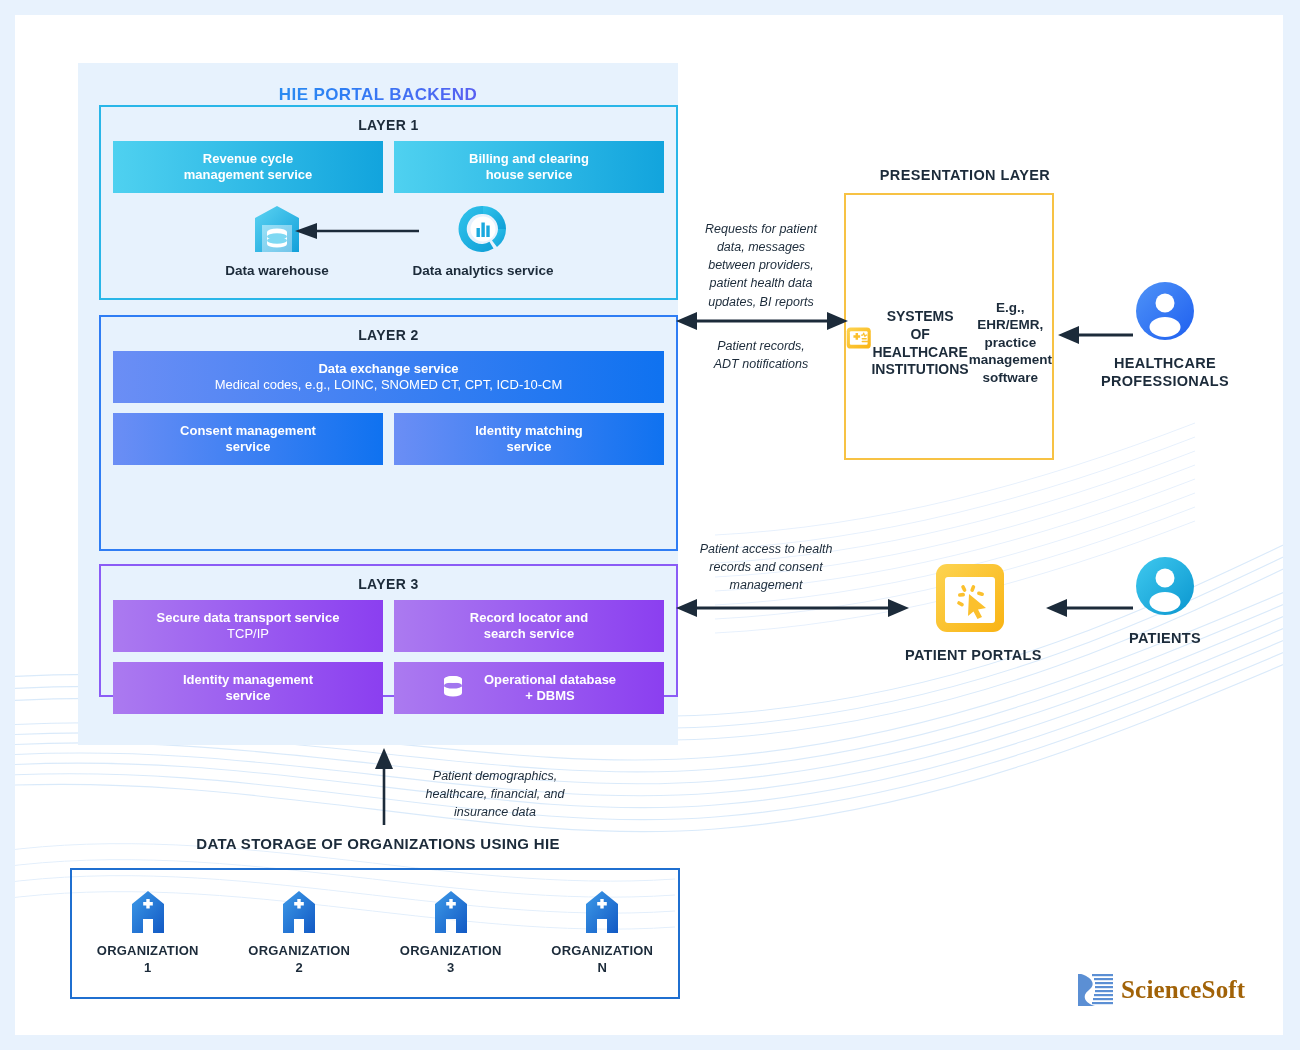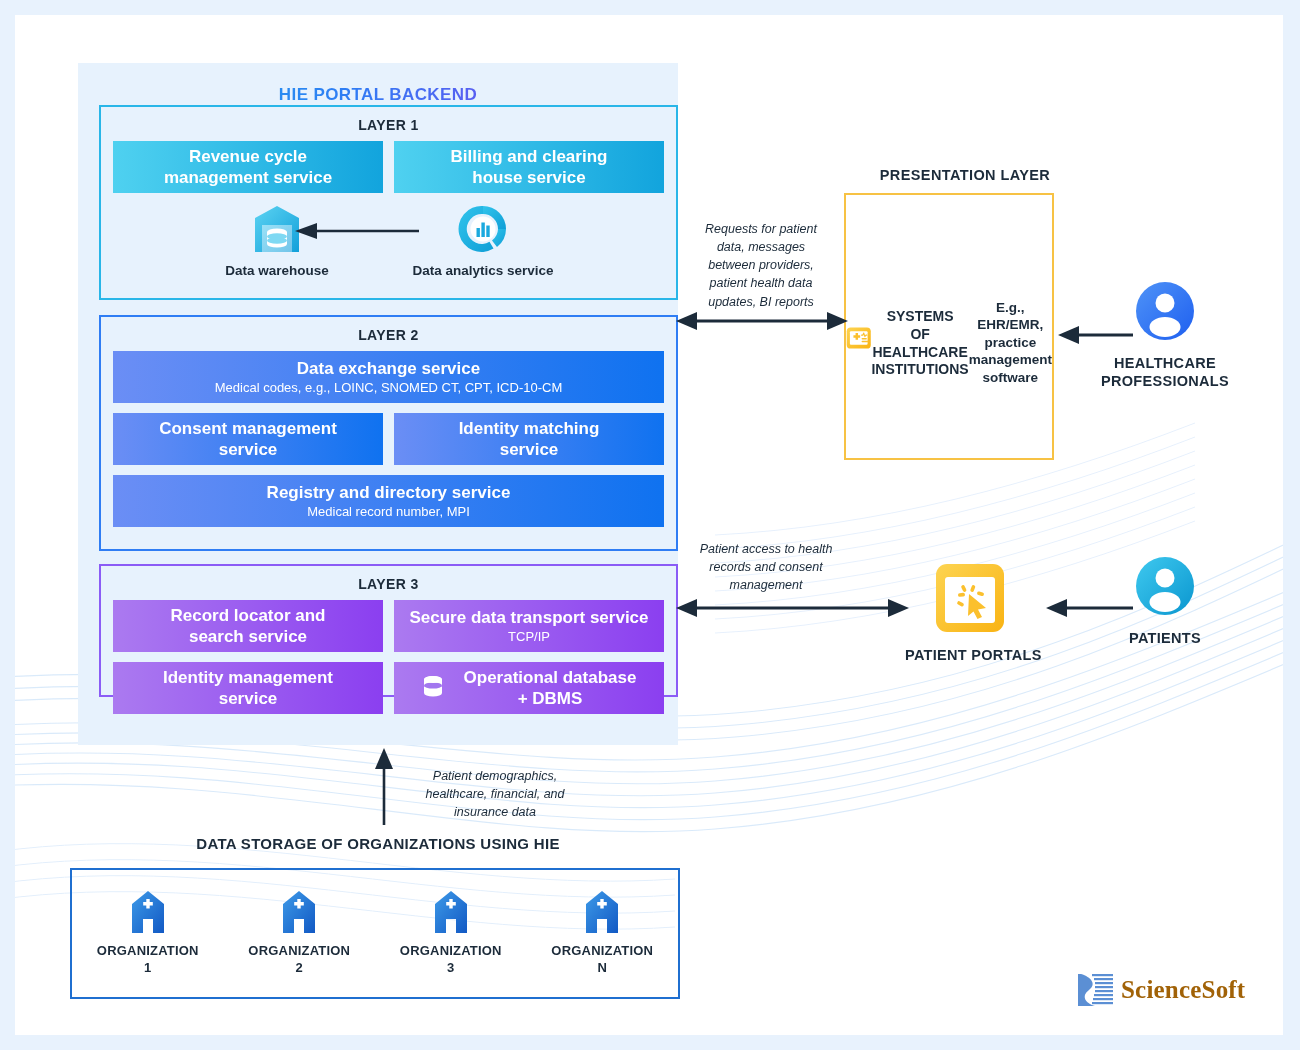--- a/index.html
+++ b/index.html
@@ -85,21 +85,21 @@
   .svc {
     color: #ffffff;
     text-align: center;
     display: flex;
     flex-direction: column;
     align-items: center;
     justify-content: center;
     line-height: 1.25;
     padding: 6px 8px;
   }
-  .svc .t1 { font-size: 17px; font-weight: bold; }
+  .svc .t1 { font-size: 13px; font-weight: bold; }
   .svc .t2 { font-size: 13px; font-weight: normal; }
 
   .row { display: flex; gap: 11px; padding: 0 12px; margin-bottom: 10px; }
   .row > .svc { flex: 1; }
 
   .cyan   { background: linear-gradient(90deg, #4fd1f0 0%, #12a4dd 100%); }
   .blue   { background: linear-gradient(90deg, #6b8ef5 0%, #0f72f0 100%); }
   .purple { background: linear-gradient(90deg, #ab7af0 0%, #8b3ff0 100%); }
 
   
@@ -317,39 +317,33 @@
         <div class="svc blue" style="height:52px">
           <span class="t1">Consent management</span>
           <span class="t1">service</span>
         </div>
         <div class="svc blue" style="height:52px">
           <span class="t1">Identity matching</span>
           <span class="t1">service</span>
         </div>
       </div>
 
-      <div class="row">
-        <div class="svc blue" style="height:52px">
-          <span class="t1">Registry and directory service</span>
-          <span class="t2">Medical record number, MPI</span>
-        </div>
-      </div>
     </div>
 
     <div id="layer3-box" class="layer-box">
       <div class="layer-title">LAYER 3</div>
 
       <div class="row">
+        <div class="svc purple" style="height:52px">
+          <span class="t1">Secure data transport service</span>
+          <span class="t2">TCP/IP</span>
+        </div>
         <div class="svc purple" style="height:52px">
           <span class="t1">Record locator and</span>
           <span class="t1">search service</span>
-        </div>
-        <div class="svc purple" style="height:52px">
-          <span class="t1">Secure data transport service</span>
-          <span class="t2">TCP/IP</span>
         </div>
       </div>
 
       <div class="row">
         <div class="svc purple" style="height:52px">
           <span class="t1">Identity management</span>
           <span class="t1">service</span>
         </div>
         <div class="svc purple" style="height:52px; flex-direction:row; gap:20px; justify-content:center;">
           <svg width="22" height="26" viewBox="0 0 22 26">
@@ -393,20 +387,21 @@
       <span>INSTITUTIONS</span>
     </div>
     <div class="n2">
       <span>E.g., EHR/EMR,</span><br>
       <span>practice management</span><br>
       <span>software</span>
     </div>
   </div>
 
   <div class="note" style="left:668px; top:205px; width:156px;">Requests for patient<br>data, messages<br>between providers,<br>patient health data<br>updates, BI reports</div>
+  <div class="note" style="left:668px; top:322px; width:156px;">Patient records,<br>ADT notifications</div>
 
   <svg class="arrow-svg" style="left:660px; top:295px;" width="174" height="22" viewBox="0 0 174 22">
     <line x1="16" y1="11" x2="158" y2="11" stroke="#1c2b3a" stroke-width="2.8"></line>
     <polygon points="1,11 22,2 22,20" fill="#1c2b3a"></polygon>
     <polygon points="173,11 152,2 152,20" fill="#1c2b3a"></polygon>
   </svg>
 
   <div class="actor" style="left:1075px; top:265px; width:150px;">
     <svg width="62" height="62" viewBox="0 0 62 62">
       <defs>

